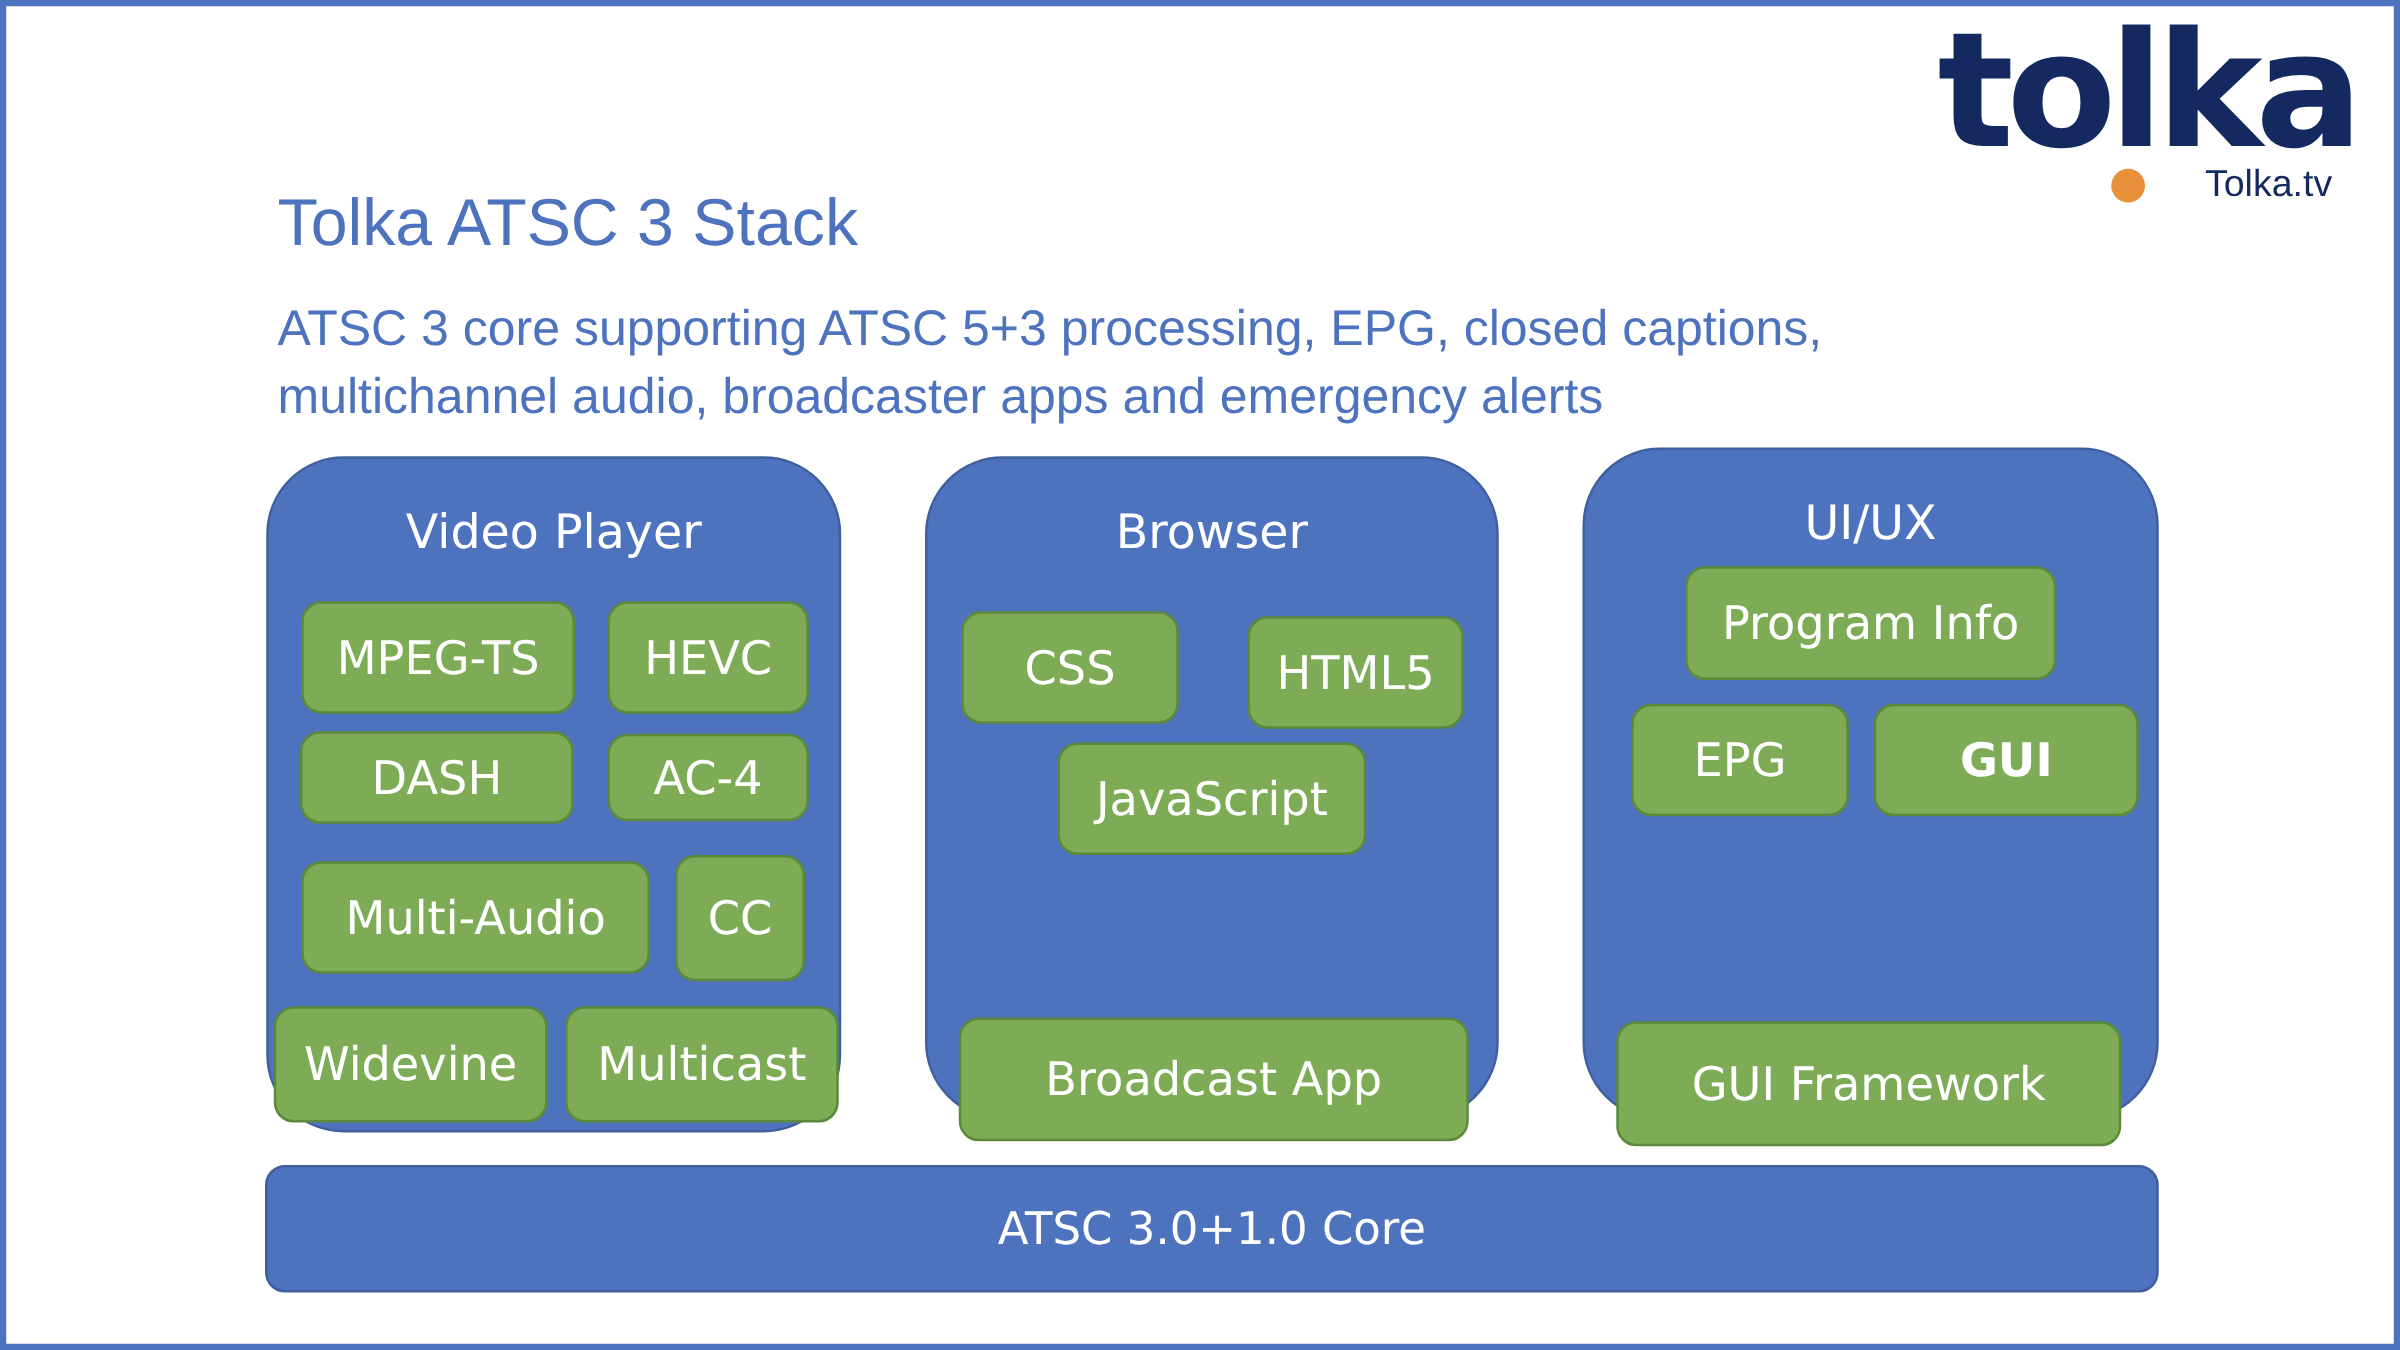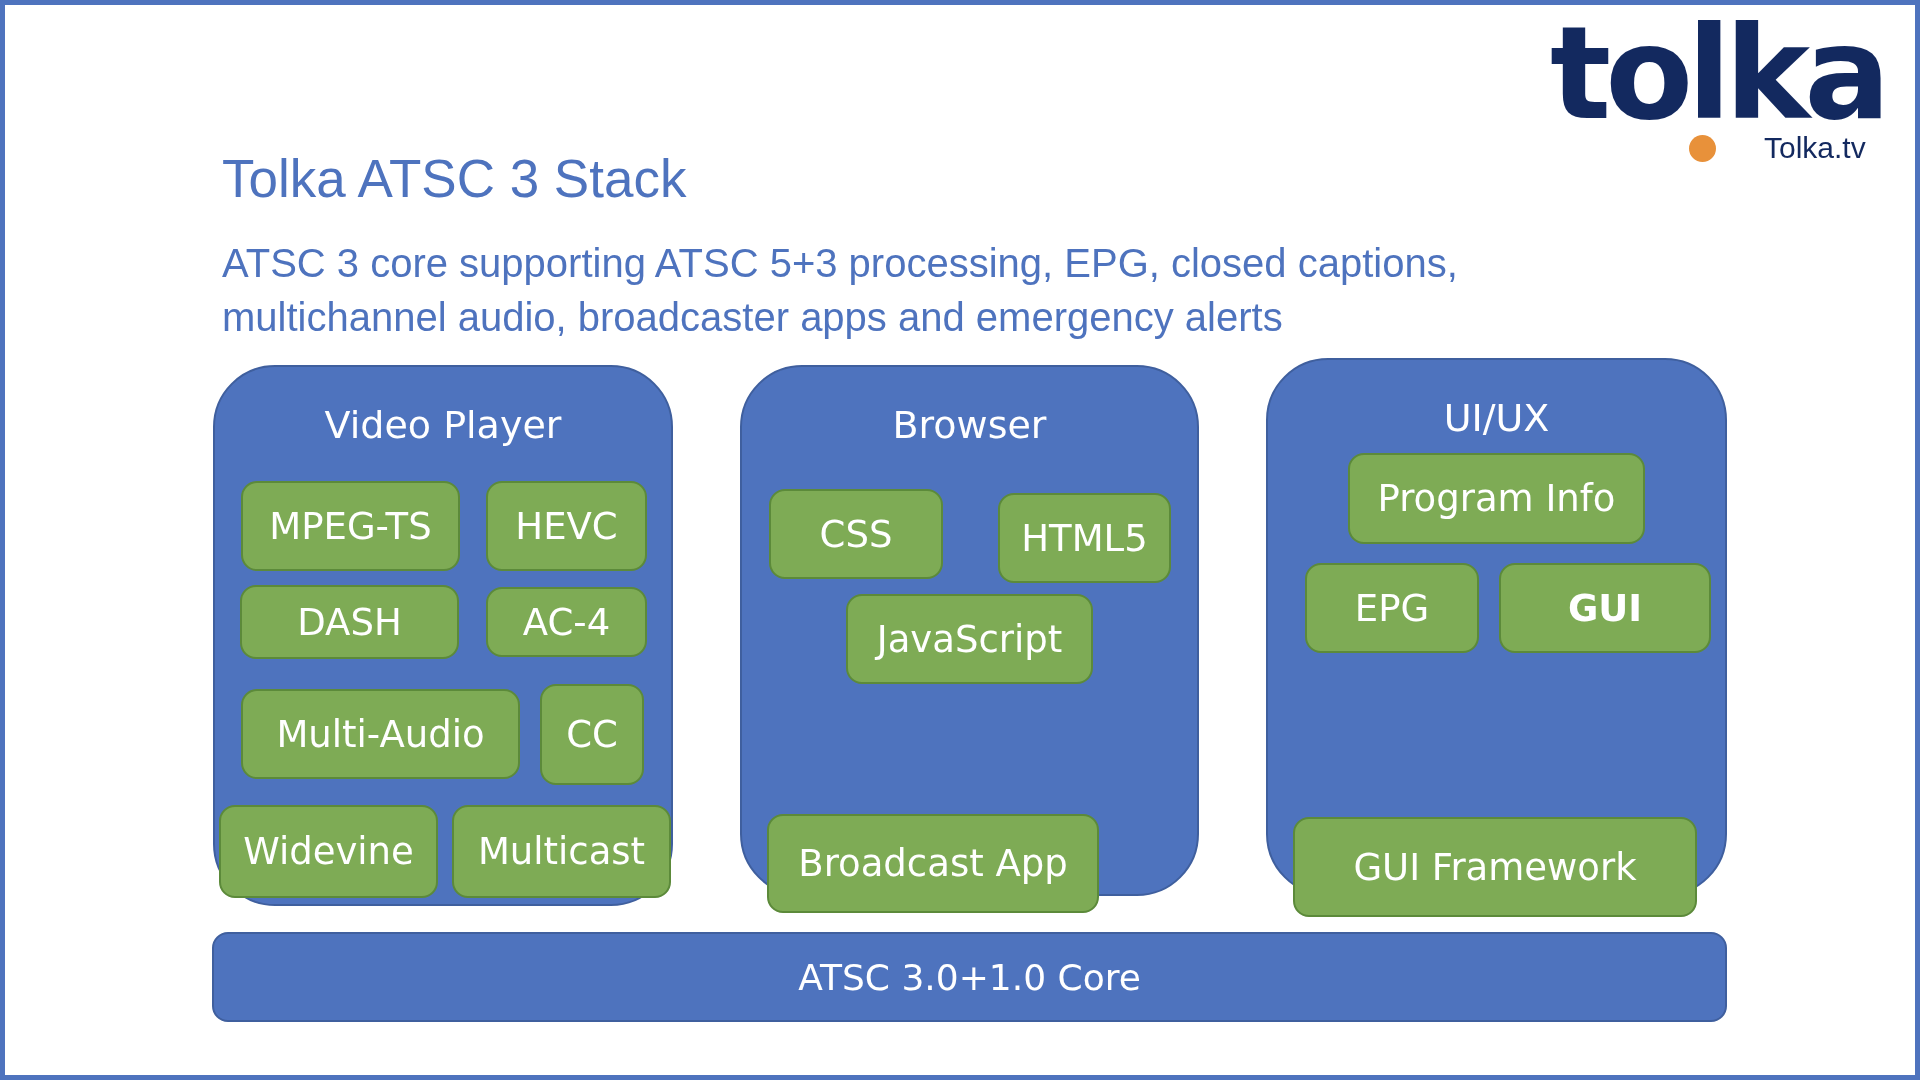--- a/index.html
+++ b/index.html
@@ -51,21 +51,21 @@
   }
   .chip {
     position: absolute; background: #7EAB55;
     border: 2px solid #5C8A3A; box-sizing: border-box;
     border-radius: 16px; color: #ffffff;
     display: flex; align-items: center; justify-content: center;
     font-size: 37px; font-family: "DejaVu Sans", sans-serif;
     white-space: nowrap;
   }
   .core {
-    position: absolute; left: 212px; top: 932px; width: 1515px; height: 90px;
+    position: absolute; left: 212px; top: 932px; width: 1515px; height: 102px;
     background: #4E73BE; border: 2px solid #3F5F9E; box-sizing: border-box;
     border-radius: 16px; color: #fff;
     display: flex; align-items: center; justify-content: center;
     font-size: 36px; font-family: "DejaVu Sans", sans-serif;
   }
 </style>
 </head>
 <body>
 
 <div class="frame"></div>
@@ -93,21 +93,21 @@
 <div class="chip" style="left:540px; top:684px; width:104px; height:101px;">CC</div>
 <div class="chip" style="left:219px; top:805px; width:219px; height:93px;">Widevine</div>
 <div class="chip" style="left:452px; top:805px; width:219px; height:93px;">Multicast</div>
 
 <div class="panel" style="left:740px; top:365px; width:459px; height:531px;">
   <div class="panel-title" style="top:36px;">Browser</div>
 </div>
 <div class="chip" style="left:769px; top:489px; width:174px; height:90px;">CSS</div>
 <div class="chip" style="left:998px; top:493px; width:173px; height:90px;">HTML5</div>
 <div class="chip" style="left:846px; top:594px; width:247px; height:90px;">JavaScript</div>
-<div class="chip" style="left:767px; top:814px; width:332px; height:99px;">Broadcast App</div>
+<div class="chip" style="left:767px; top:814px; width:408px; height:99px;">Broadcast App</div>
 
 <div class="panel" style="left:1266px; top:358px; width:461px; height:538px;">
   <div class="panel-title" style="top:36px;">UI/UX</div>
 </div>
 <div class="chip" style="left:1348px; top:453px; width:297px; height:91px;">Program Info</div>
 <div class="chip" style="left:1305px; top:563px; width:174px; height:90px;">EPG</div>
 <div class="chip" style="left:1499px; top:563px; width:212px; height:90px;font-weight:bold;">GUI</div>
 <div class="chip" style="left:1293px; top:817px; width:404px; height:100px;">GUI Framework</div>
 
 <div class="core">ATSC 3.0+1.0 Core</div>

